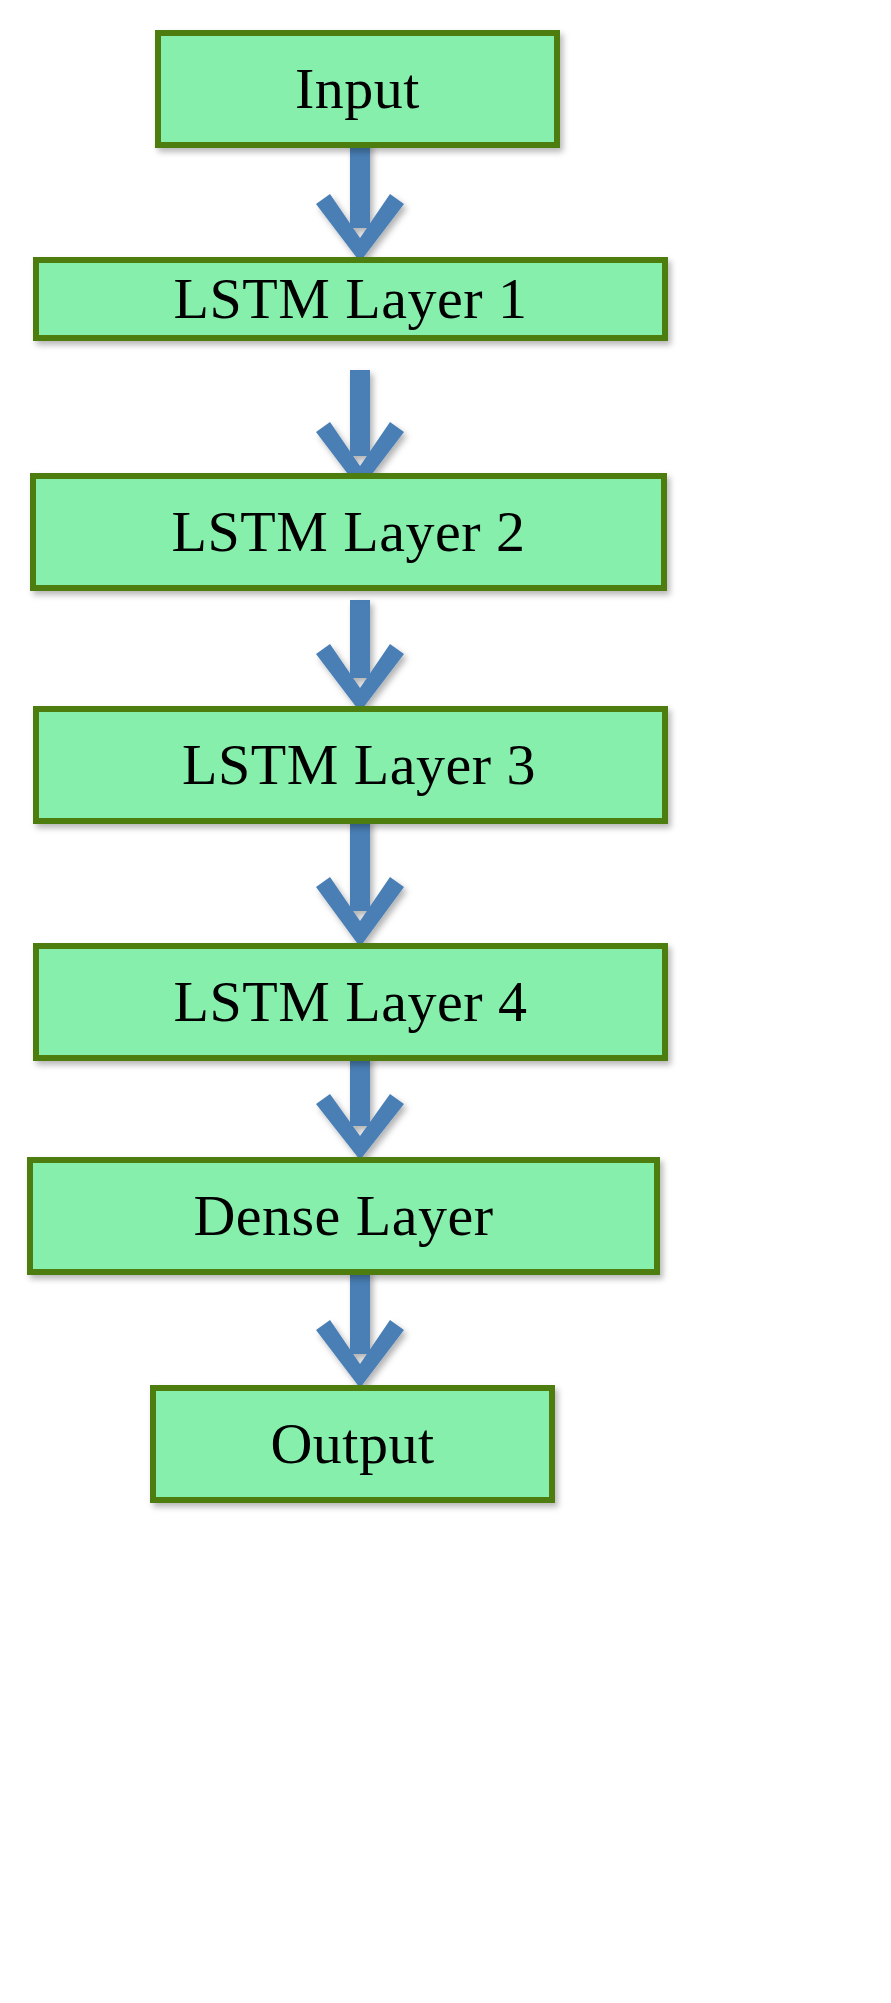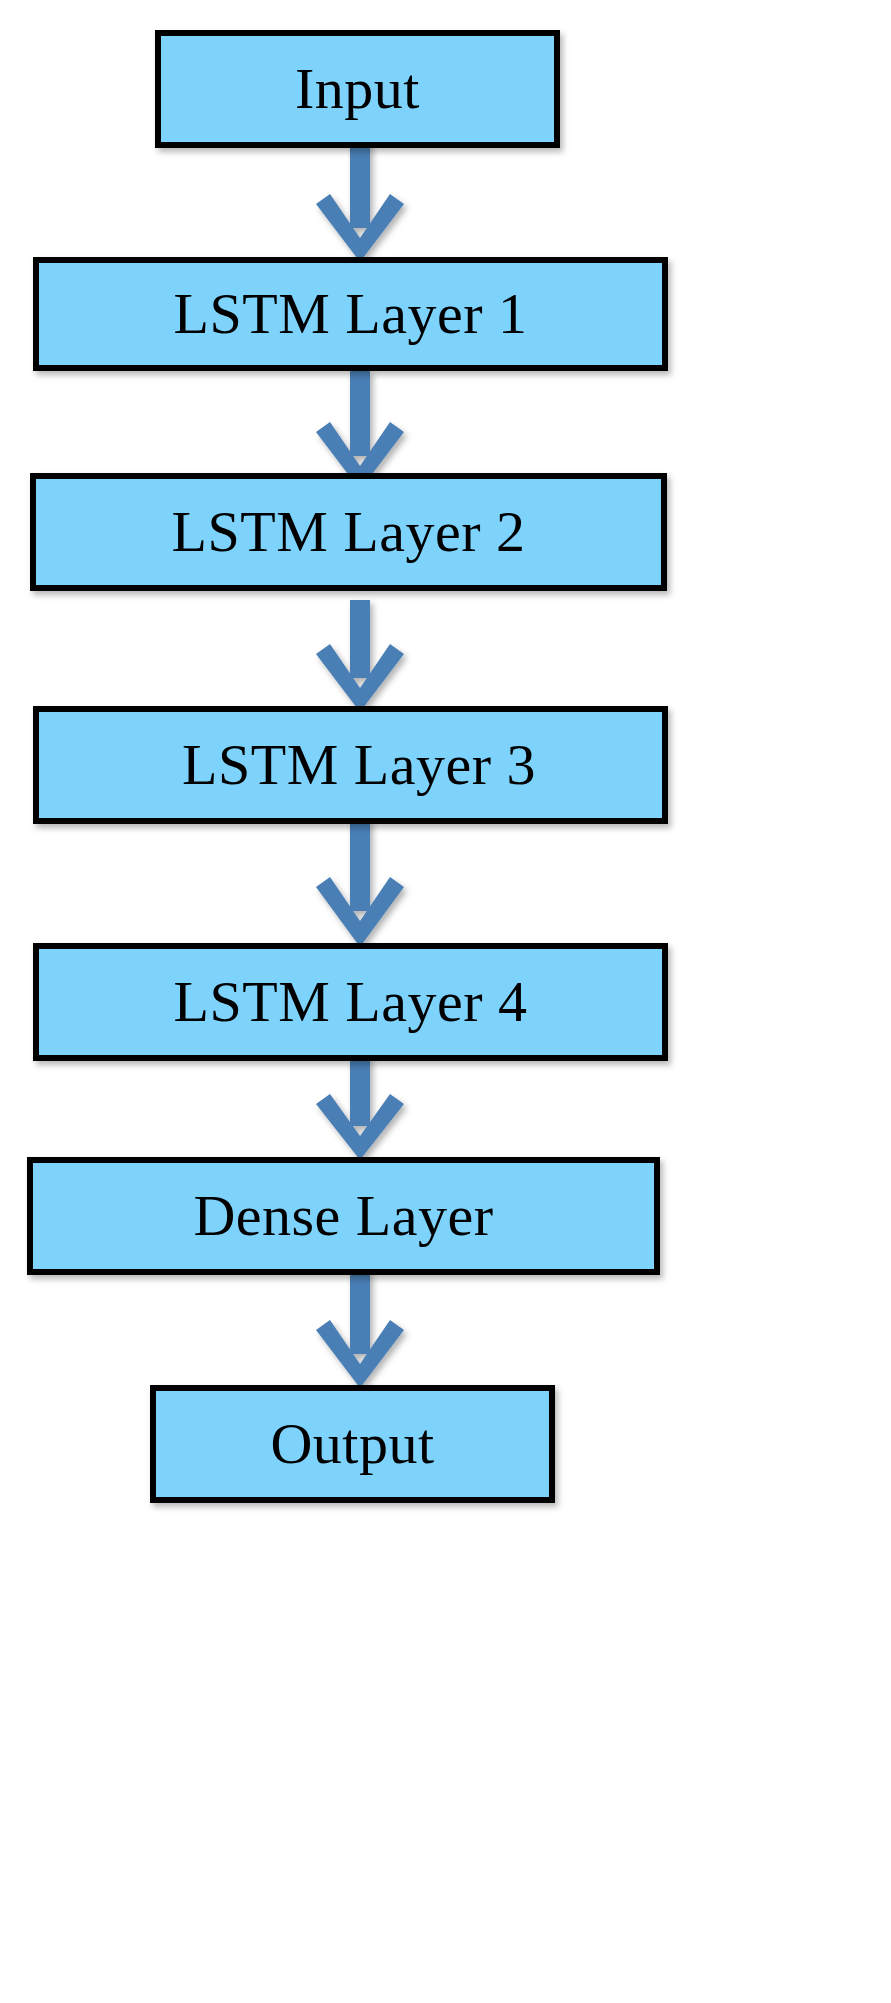--- a/index.html
+++ b/index.html
@@ -19,41 +19,41 @@
     position: absolute;
     left: 0;
     top: 0;
     width: 891px;
     height: 2003px;
   }
 
   .node {
     position: absolute;
     box-sizing: border-box;
-    background: #7dd3fc;
-    border: 6px solid #000000;
+    background: #86efac;
+    border: 6px solid #4d7c0f;
     display: flex;
     align-items: center;
     justify-content: center;
     box-shadow: 3px 4px 6px rgba(0,0,0,0.28);
   }
 
   .node-label {
     font-family: "Liberation Serif", "DejaVu Serif", serif;
     color: #000000;
     font-size: 58px;
     line-height: 1;
     letter-spacing: 0.5px;
     white-space: nowrap;
     font-weight: 400;
   }
 
   
   .node.n-input   { left: 155px; top: 30px;   width: 405px; height: 118px; }
-  .node.n-lstm1   { left: 33px;  top: 257px;  width: 635px; height: 114px; justify-content: center; }
+  .node.n-lstm1   { left: 33px;  top: 257px;  width: 635px; height: 84px; justify-content: center; }
   .node.n-lstm2   { left: 30px;  top: 473px;  width: 637px; height: 118px; }
   .node.n-lstm3   { left: 33px;  top: 706px;  width: 635px; height: 118px; padding-left: 17px; }
   .node.n-lstm4   { left: 33px;  top: 943px;  width: 635px; height: 118px; }
   .node.n-dense   { left: 27px;  top: 1157px; width: 633px; height: 118px; }
   .node.n-output  { left: 150px; top: 1385px; width: 405px; height: 118px; }
 
   
   .arrow {
     position: absolute;
     overflow: visible;

